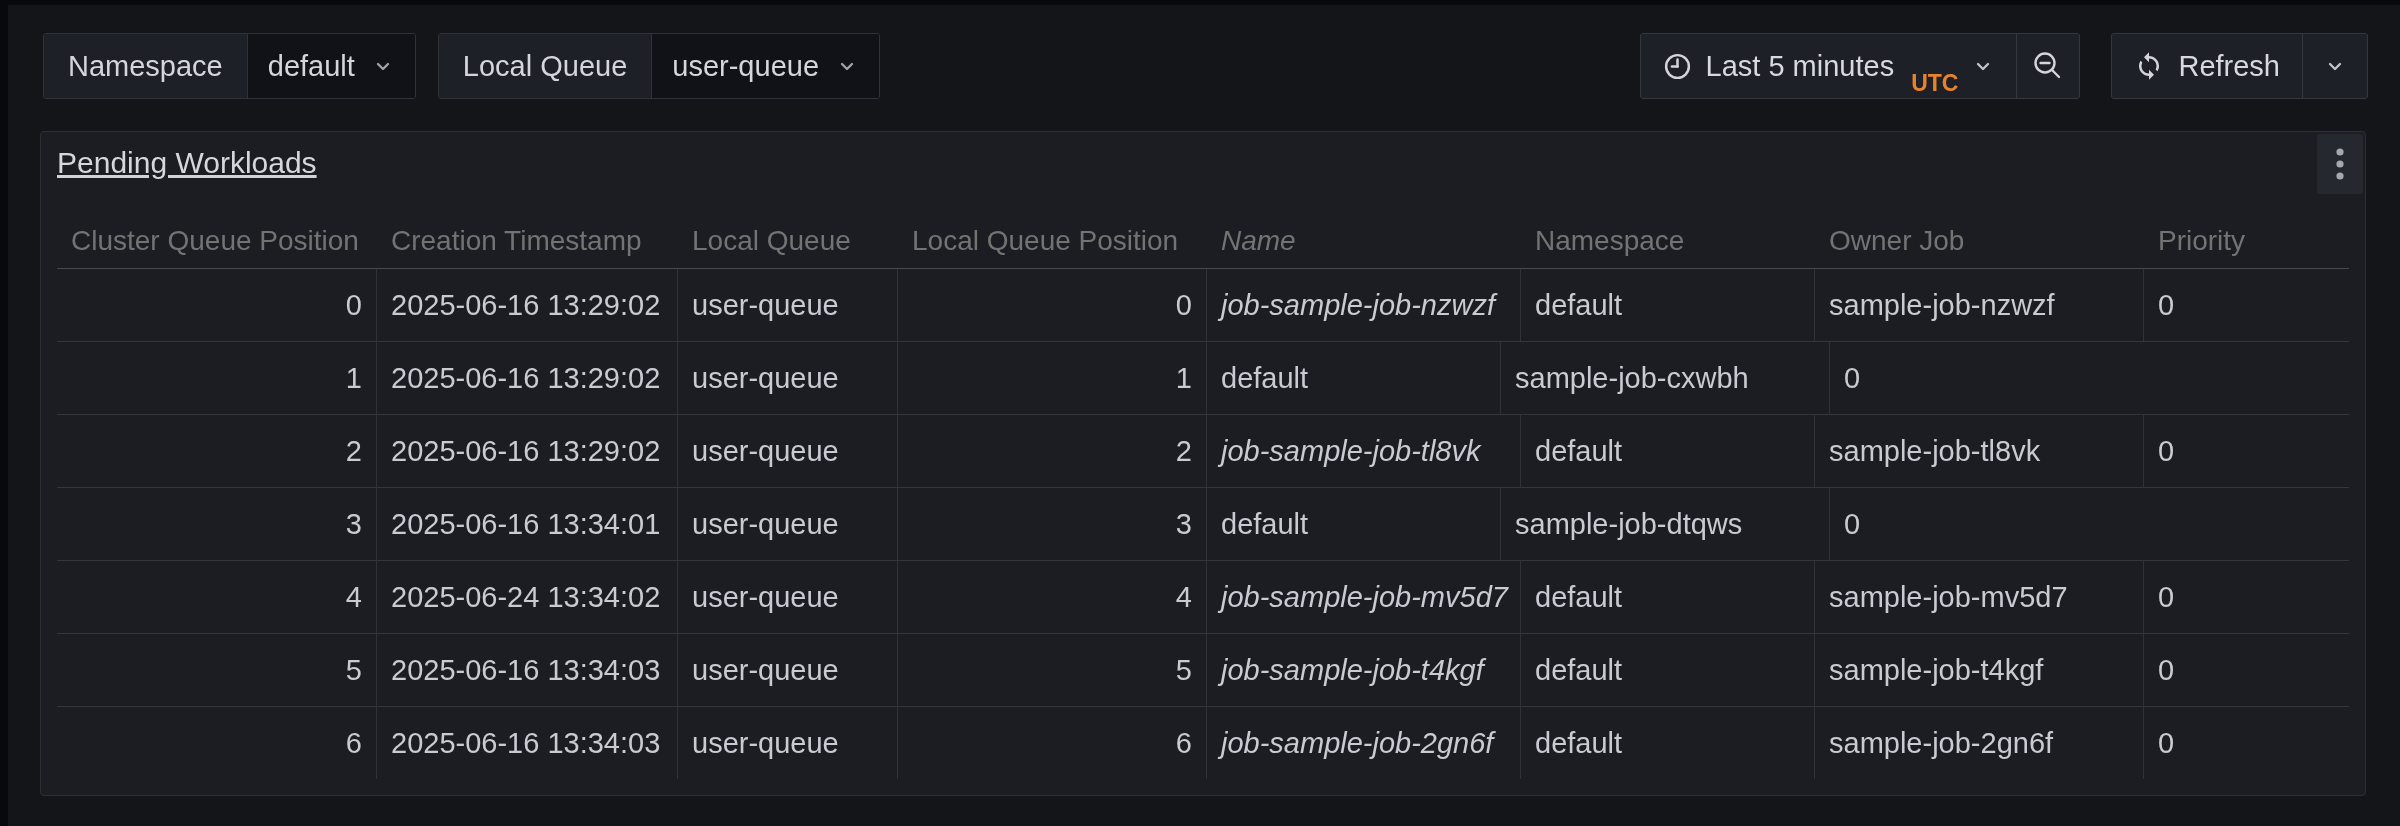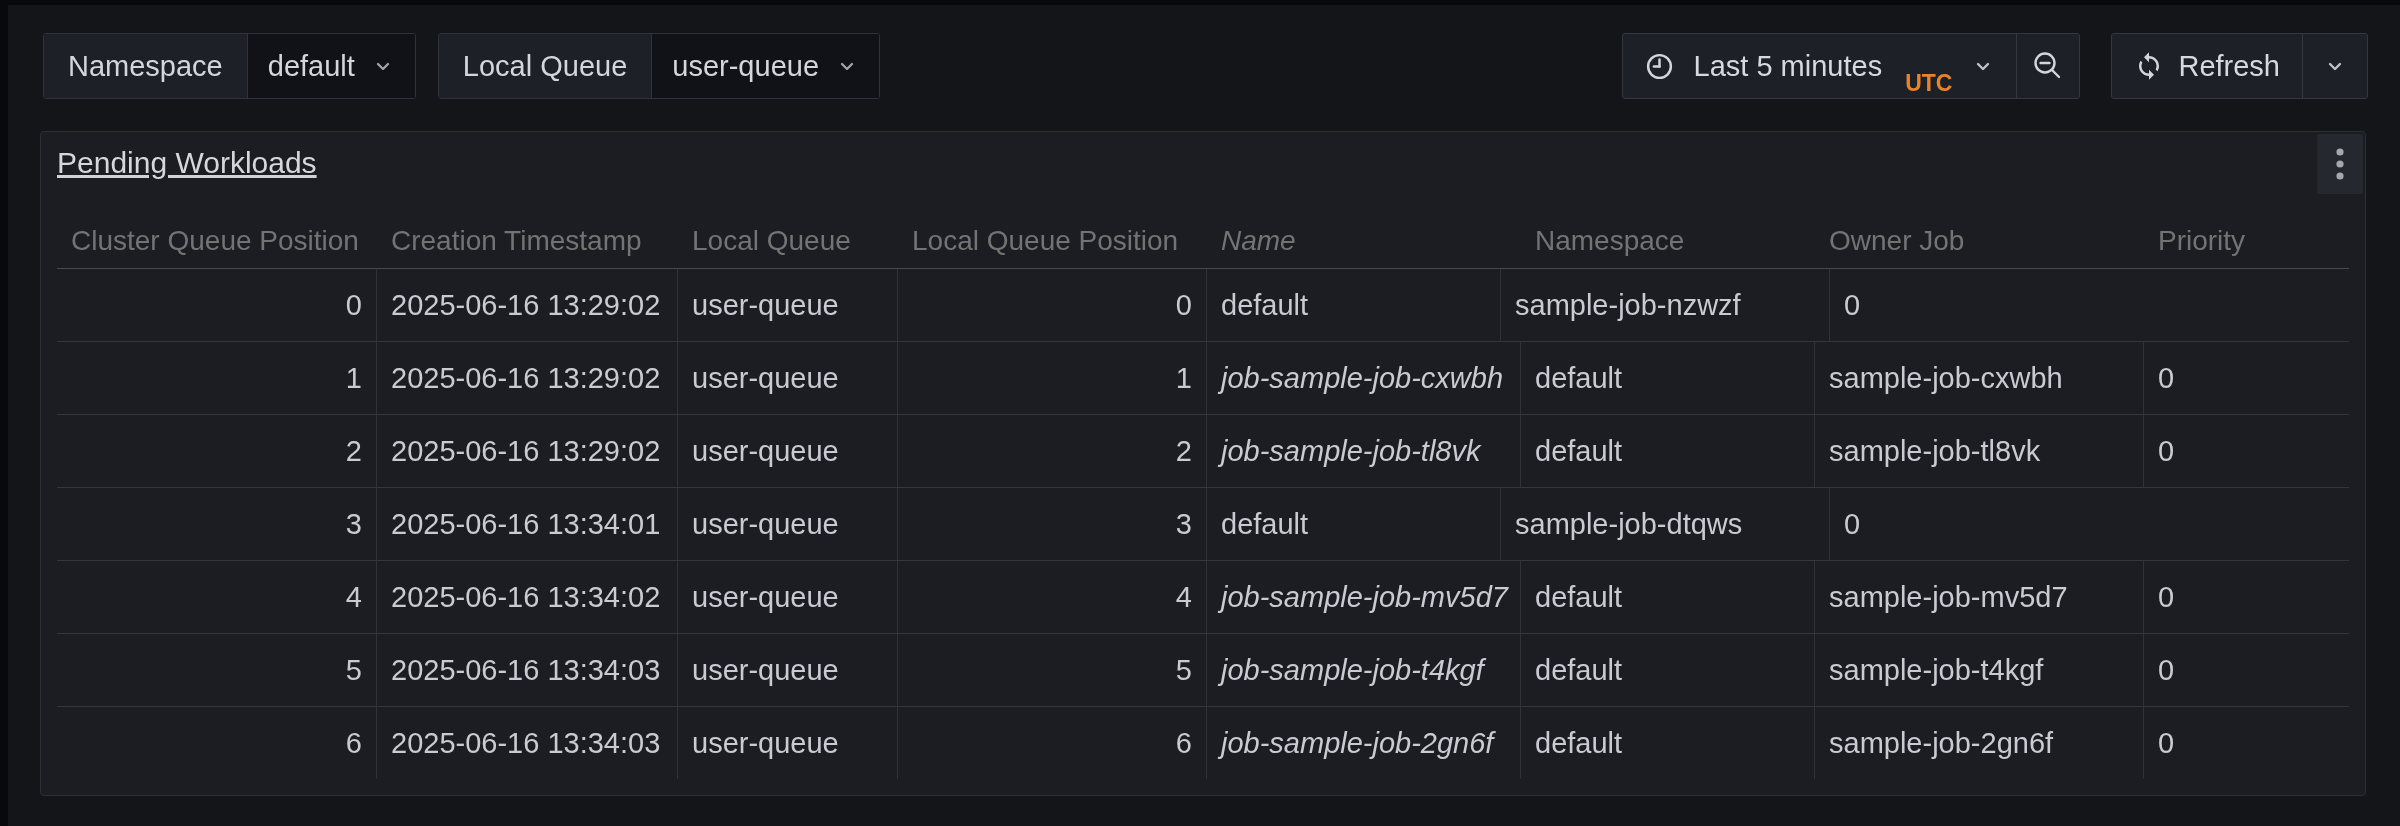--- a/index.html
+++ b/index.html
@@ -16,21 +16,21 @@
   .vars{position:absolute;left:43px;top:33px;display:flex;gap:22px;}
   .var-group{display:flex;height:66px;border:1px solid #2f3238;border-radius:3px;box-sizing:border-box;}
   .var-label{display:flex;align-items:center;padding:0 24px;background:#1e2027;color:#d5d6dd;
     font-size:29px;font-weight:500;border-right:1px solid #2f3238;border-radius:2px 0 0 2px;}
   .var-value{display:flex;align-items:center;gap:16px;padding:0 20px;background:#111217;
     color:#d5d6dd;font-size:29px;font-weight:500;border-radius:0 2px 2px 0;cursor:pointer;}
 
   .right-controls{position:absolute;top:33px;right:32px;display:flex;gap:31px;}
   .btn-group{display:flex;height:66px;border:1px solid #34373d;border-radius:3px;
     background:#1e2027;box-sizing:border-box;}
-  .tp-btn{display:flex;align-items:center;gap:19px;padding:0 21px;cursor:pointer;}
+  .tp-btn{display:flex;align-items:center;gap:13px;padding:0 21px;cursor:pointer;}
   .tp-range{font-size:29px;font-weight:500;color:#d8d9e0;}
   .tp-tz{font-size:23px;font-weight:600;margin-left:4px;margin-top:35px;}
   .sq-btn{display:flex;align-items:center;justify-content:center;width:62px;cursor:pointer;
     border-left:1px solid #34373d;}
   .refresh-btn{display:flex;align-items:center;gap:14px;padding:0 22px;cursor:pointer;
     font-size:29px;font-weight:500;color:#d8d9e0;}
   .refresh-dd{display:flex;align-items:center;justify-content:center;width:64px;cursor:pointer;
     border-left:1px solid #34373d;}
 
   
@@ -151,30 +151,30 @@
           <div class="th col5">Namespace</div>
           <div class="th col6">Owner Job</div>
           <div class="th col7">Priority</div>
         </div>
       <div class="tbody">
           <div class="tr">
             <div class="td col0 right">0</div>
             <div class="td col1">2025-06-16 13:29:02</div>
             <div class="td col2">user-queue</div>
             <div class="td col3 right">0</div>
+            <div class="td col4">job-sample-job-nzwzf</div>
             <div class="td col5">default</div>
             <div class="td col6">sample-job-nzwzf</div>
             <div class="td col7">0</div>
           </div>
           <div class="tr">
             <div class="td col0 right">1</div>
             <div class="td col1">2025-06-16 13:29:02</div>
             <div class="td col2">user-queue</div>
             <div class="td col3 right">1</div>
-            <div class="td col4">job-sample-job-cxwbh</div>
             <div class="td col5">default</div>
             <div class="td col6">sample-job-cxwbh</div>
             <div class="td col7">0</div>
           </div>
           <div class="tr">
             <div class="td col0 right">2</div>
             <div class="td col1">2025-06-16 13:29:02</div>
             <div class="td col2">user-queue</div>
             <div class="td col3 right">2</div>
             <div class="td col4">job-sample-job-tl8vk</div>
@@ -186,21 +186,21 @@
             <div class="td col0 right">3</div>
             <div class="td col1">2025-06-16 13:34:01</div>
             <div class="td col2">user-queue</div>
             <div class="td col3 right">3</div>
             <div class="td col5">default</div>
             <div class="td col6">sample-job-dtqws</div>
             <div class="td col7">0</div>
           </div>
           <div class="tr">
             <div class="td col0 right">4</div>
-            <div class="td col1">2025-06-16 13:34:02</div>
+            <div class="td col1">2025-06-24 13:34:02</div>
             <div class="td col2">user-queue</div>
             <div class="td col3 right">4</div>
             <div class="td col4">job-sample-job-mv5d7</div>
             <div class="td col5">default</div>
             <div class="td col6">sample-job-mv5d7</div>
             <div class="td col7">0</div>
           </div>
           <div class="tr">
             <div class="td col0 right">5</div>
             <div class="td col1">2025-06-16 13:34:03</div>

